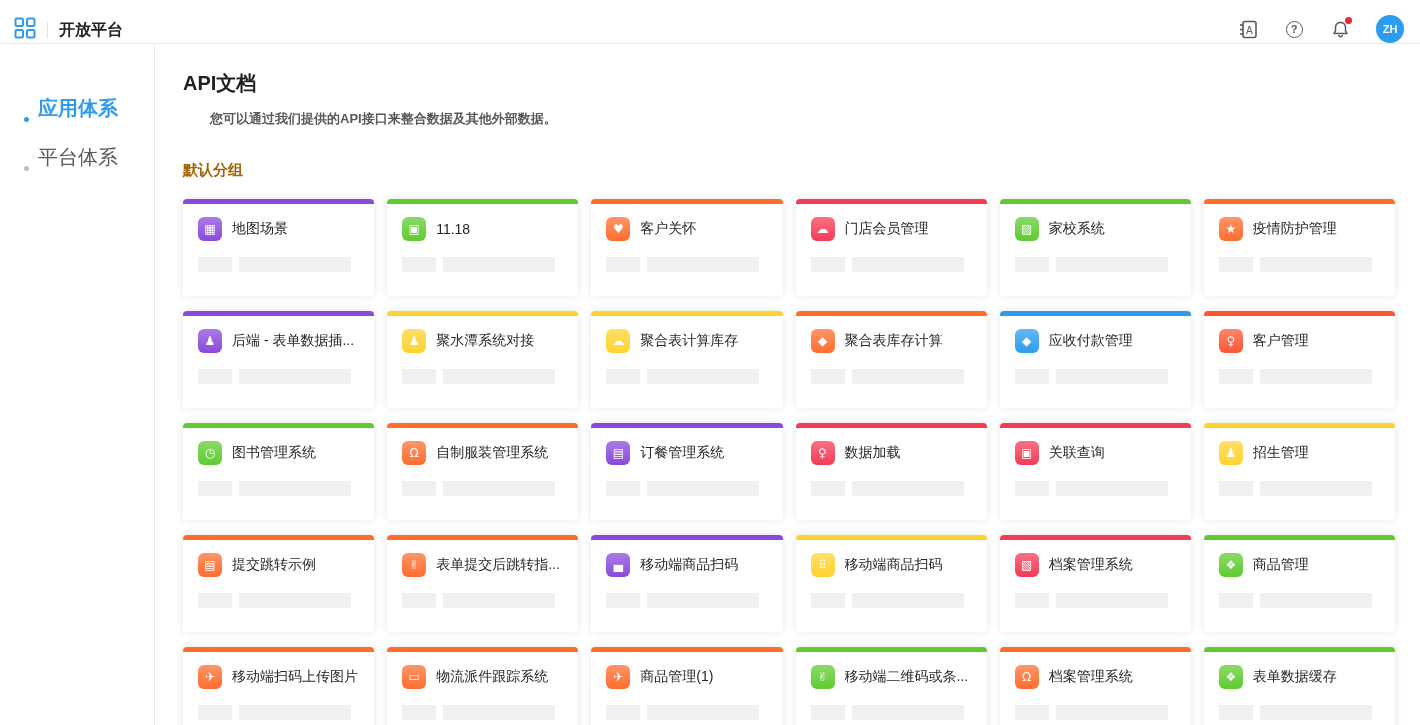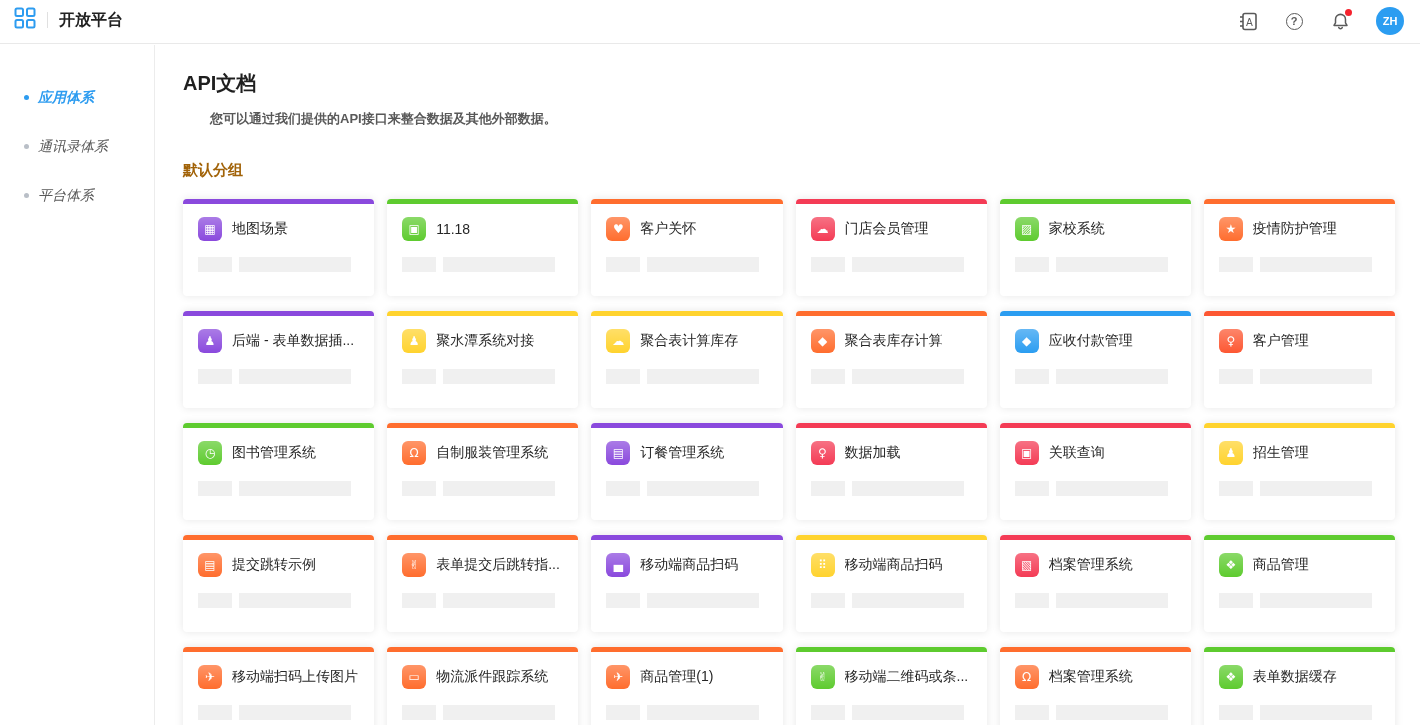--- a/index.html
+++ b/index.html
@@ -1,20 +1,20 @@
 <!DOCTYPE html>
 <html><head>
 <meta charset="utf-8">
 <style>
   * { margin:0; padding:0; box-sizing:border-box; }
   html,body { width:1420px; height:725px; overflow:hidden; background:#fff;
     font-family:"Liberation Sans","DejaVu Sans",sans-serif; color:#262626; }
 
   
-  .header { position:relative; height:44px; display:flex; align-items:flex-start;
+  .header { position:relative; height:44px; display:flex; align-items:flex-end;
     padding:7px 16px 0 14px; border-bottom:1px solid #e9e9e9; background:#fff; z-index:5; }
   .logo-wrap { display:flex; align-items:center; }
   .logo-divider { width:1px; height:16px; background:#e0e0e0; margin:0 11px; }
   .app-title { font-size:16px; font-weight:bold; color:#222; }
   .nav { position:absolute; left:50%; transform:translateX(-50%); height:44px;
     display:flex; align-items:center; gap:58px; }
   .nav-item { position:relative; height:44px; line-height:44px; font-size:14px;
     color:#333; cursor:pointer; text-decoration:none; white-space:nowrap; }
   .nav-item.active { color:#2d9cf0; }
   .nav-item.active::after { content:''; position:absolute; left:2px; right:2px;
@@ -27,22 +27,22 @@
   .bell-wrap { position:relative; }
   .bell-dot { position:absolute; top:-2px; right:-2px; width:7px; height:7px;
     border-radius:50%; background:#f5222d; }
   .avatar { width:28px; height:28px; border-radius:50%; background:#2b9df1; color:#fff;
     font-size:11px; font-weight:bold; display:flex; align-items:center; justify-content:center;
     cursor:pointer; }
 
   
   .sidebar { position:absolute; top:45px; left:0; bottom:0; width:155px; background:#fff;
     border-right:1px solid #ececec; padding-top:28px; }
-  .side-item { display:flex; align-items:center; height:49px; padding-left:24px;
-    font-size:14px; color:#595959; cursor:pointer;font-style:italic; }
+  .side-item { display:flex; align-items:flex-end; height:49px; padding-left:24px;
+    font-size:20px; color:#595959; cursor:pointer; }
   .side-item .dot { width:5px; height:5px; border-radius:50%; background:#b9bfc7; margin-right:9px; }
   .side-item.active { color:#2d9cf0; font-weight:bold; }
   .side-item.active .dot { background:#2d9cf0; }
 
   
   .main { position:absolute; top:45px; left:155px; right:0; bottom:0; background:#fff;
     padding:25px 25px 0 28px; overflow:hidden; }
   .page-title { font-size:20px; font-weight:bold; color:#1f1f1f; }
   .page-desc { margin-top:13px; font-size:13px; font-weight:bold; color:#595959;margin-left:27px; }
   .group-title { margin-top:33px; font-size:15px; font-weight:bold; color:#a16207; }
@@ -106,24 +106,20 @@
   </div>
 </div>
 
 <div class="sidebar">
   <div class="side-item active">
     <span class="dot"></span>
     <span>应用体系</span>
   </div>
   <div class="side-item">
     <span class="dot"></span>
-    <span>通讯录体系</span>
-  </div>
-  <div class="side-item">
-    <span class="dot"></span>
     <span>平台体系</span>
   </div>
 </div>
 
 <div class="main">
   <div class="page-title">API文档</div>
   <div class="page-desc">您可以通过我们提供的API接口来整合数据及其他外部数据。</div>
   <div class="group-title">默认分组</div>
   <div class="card-grid">
   <div class="card">

